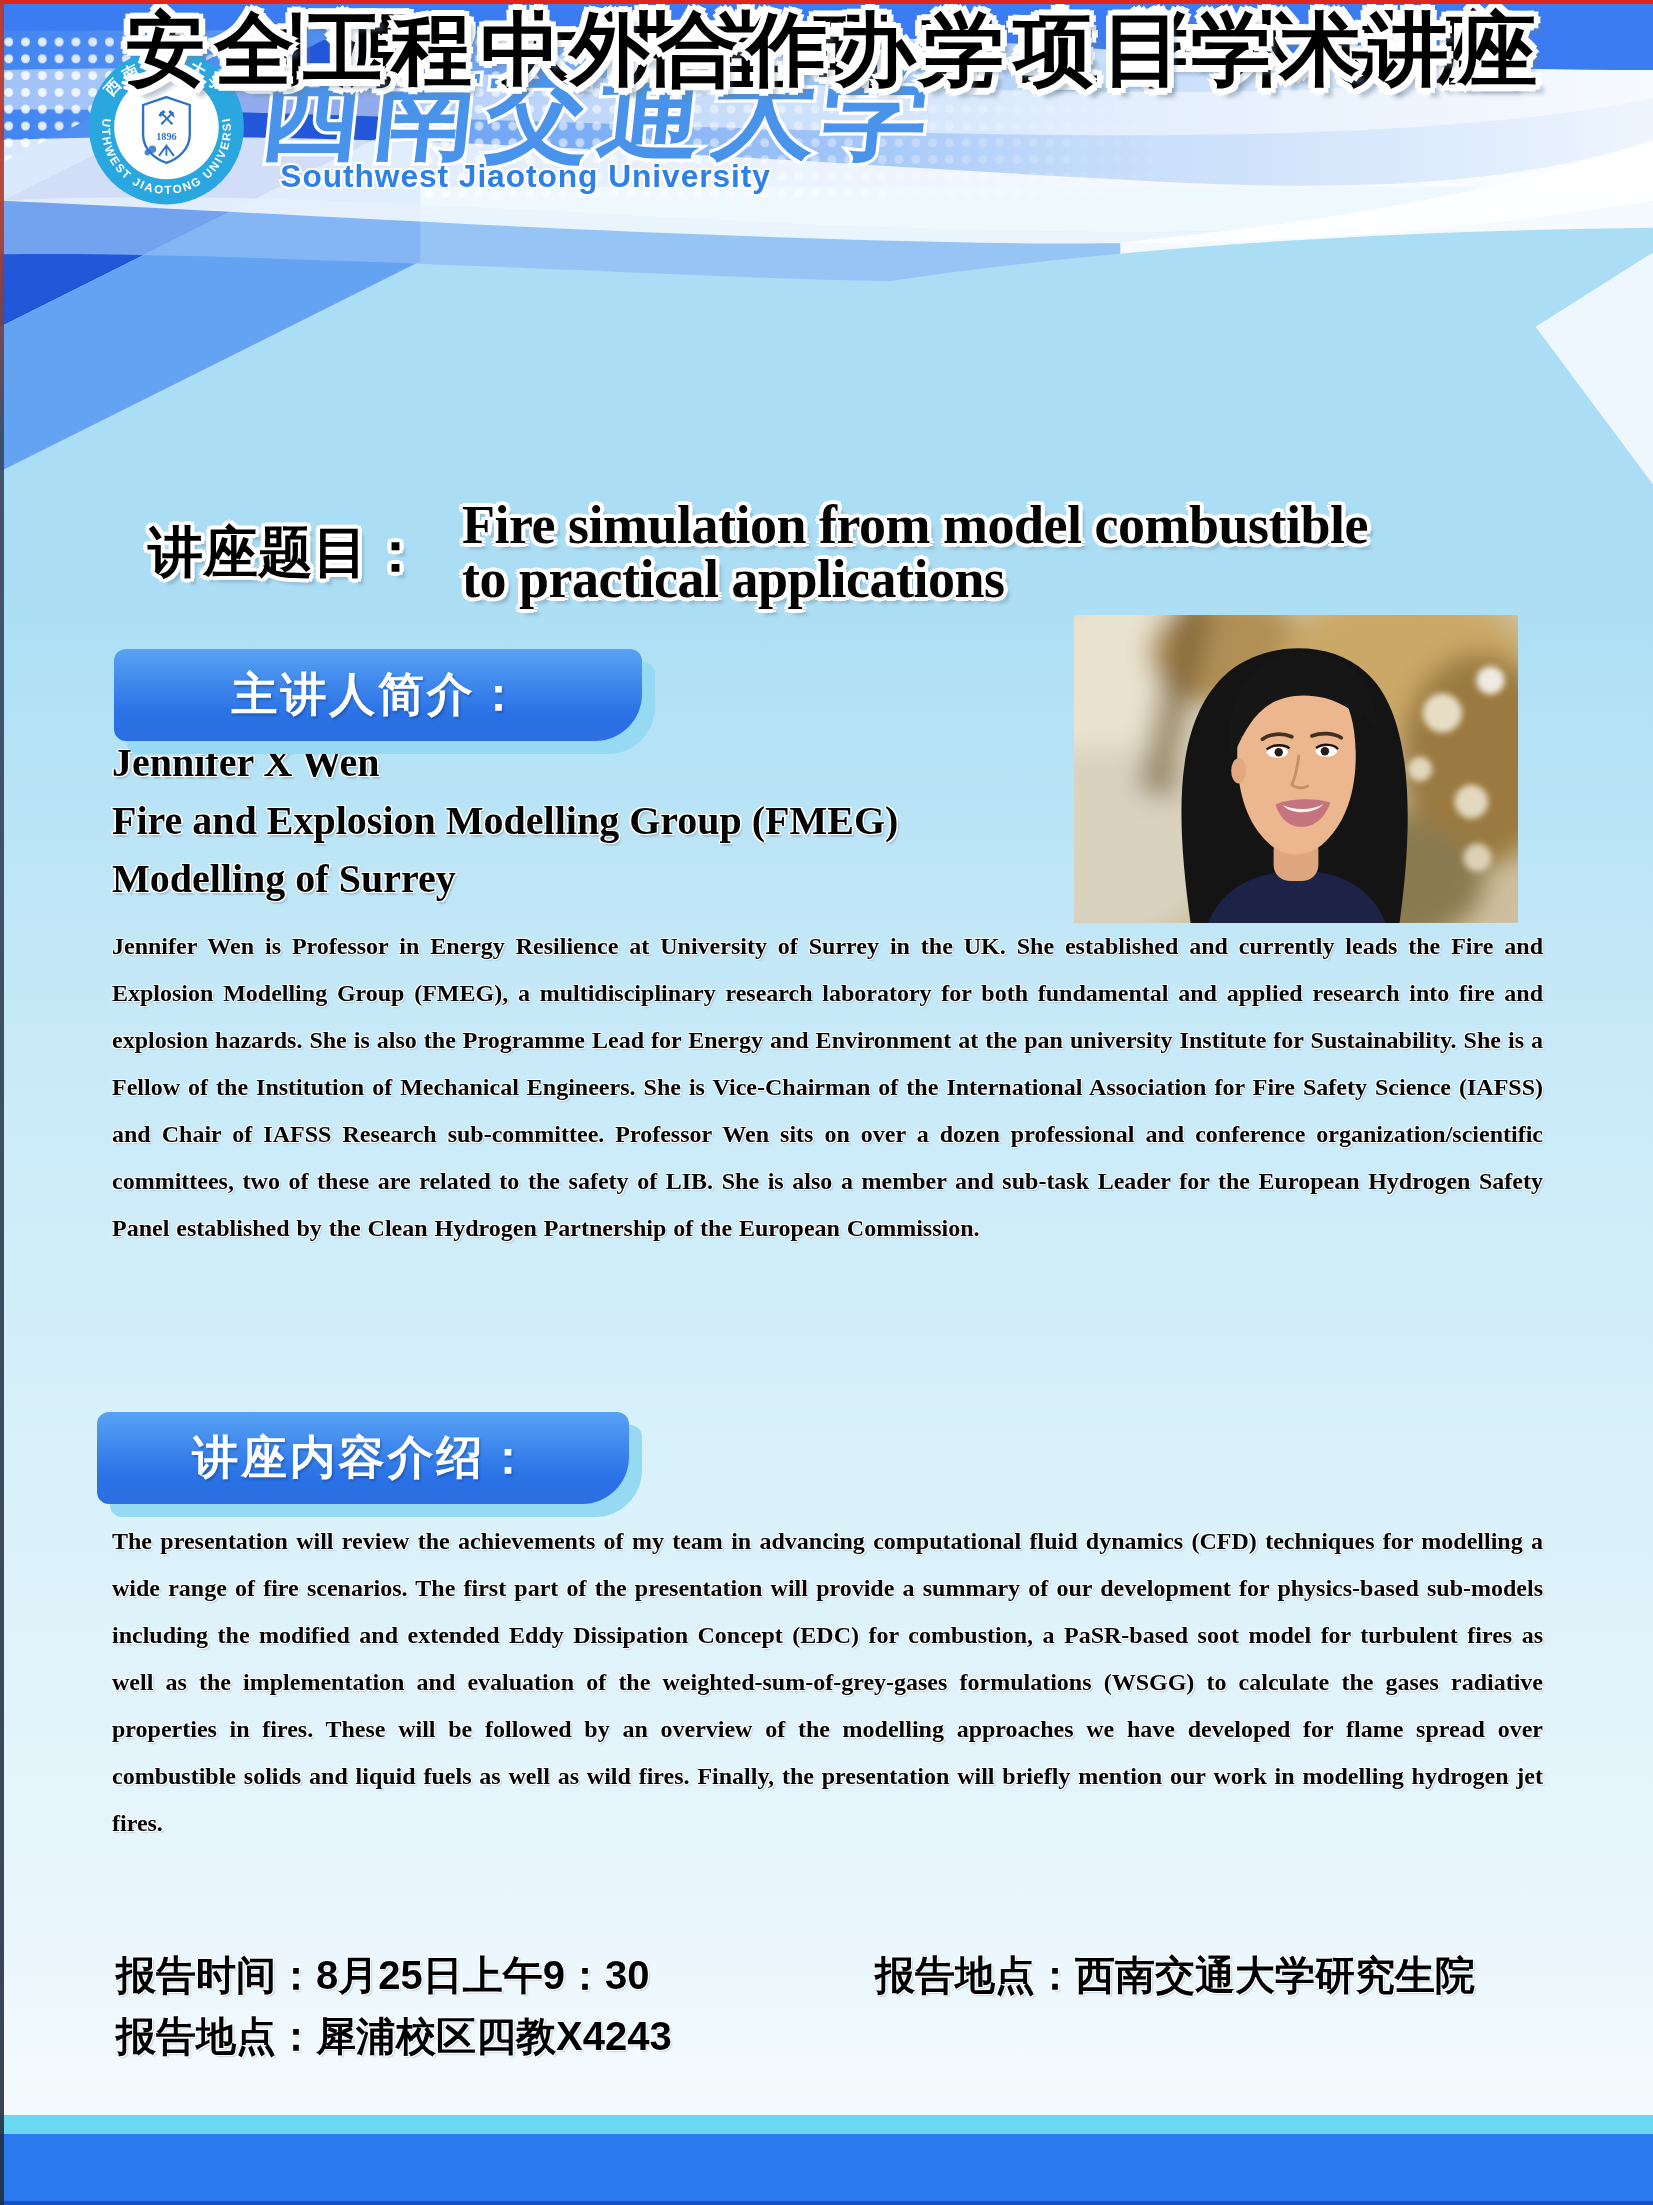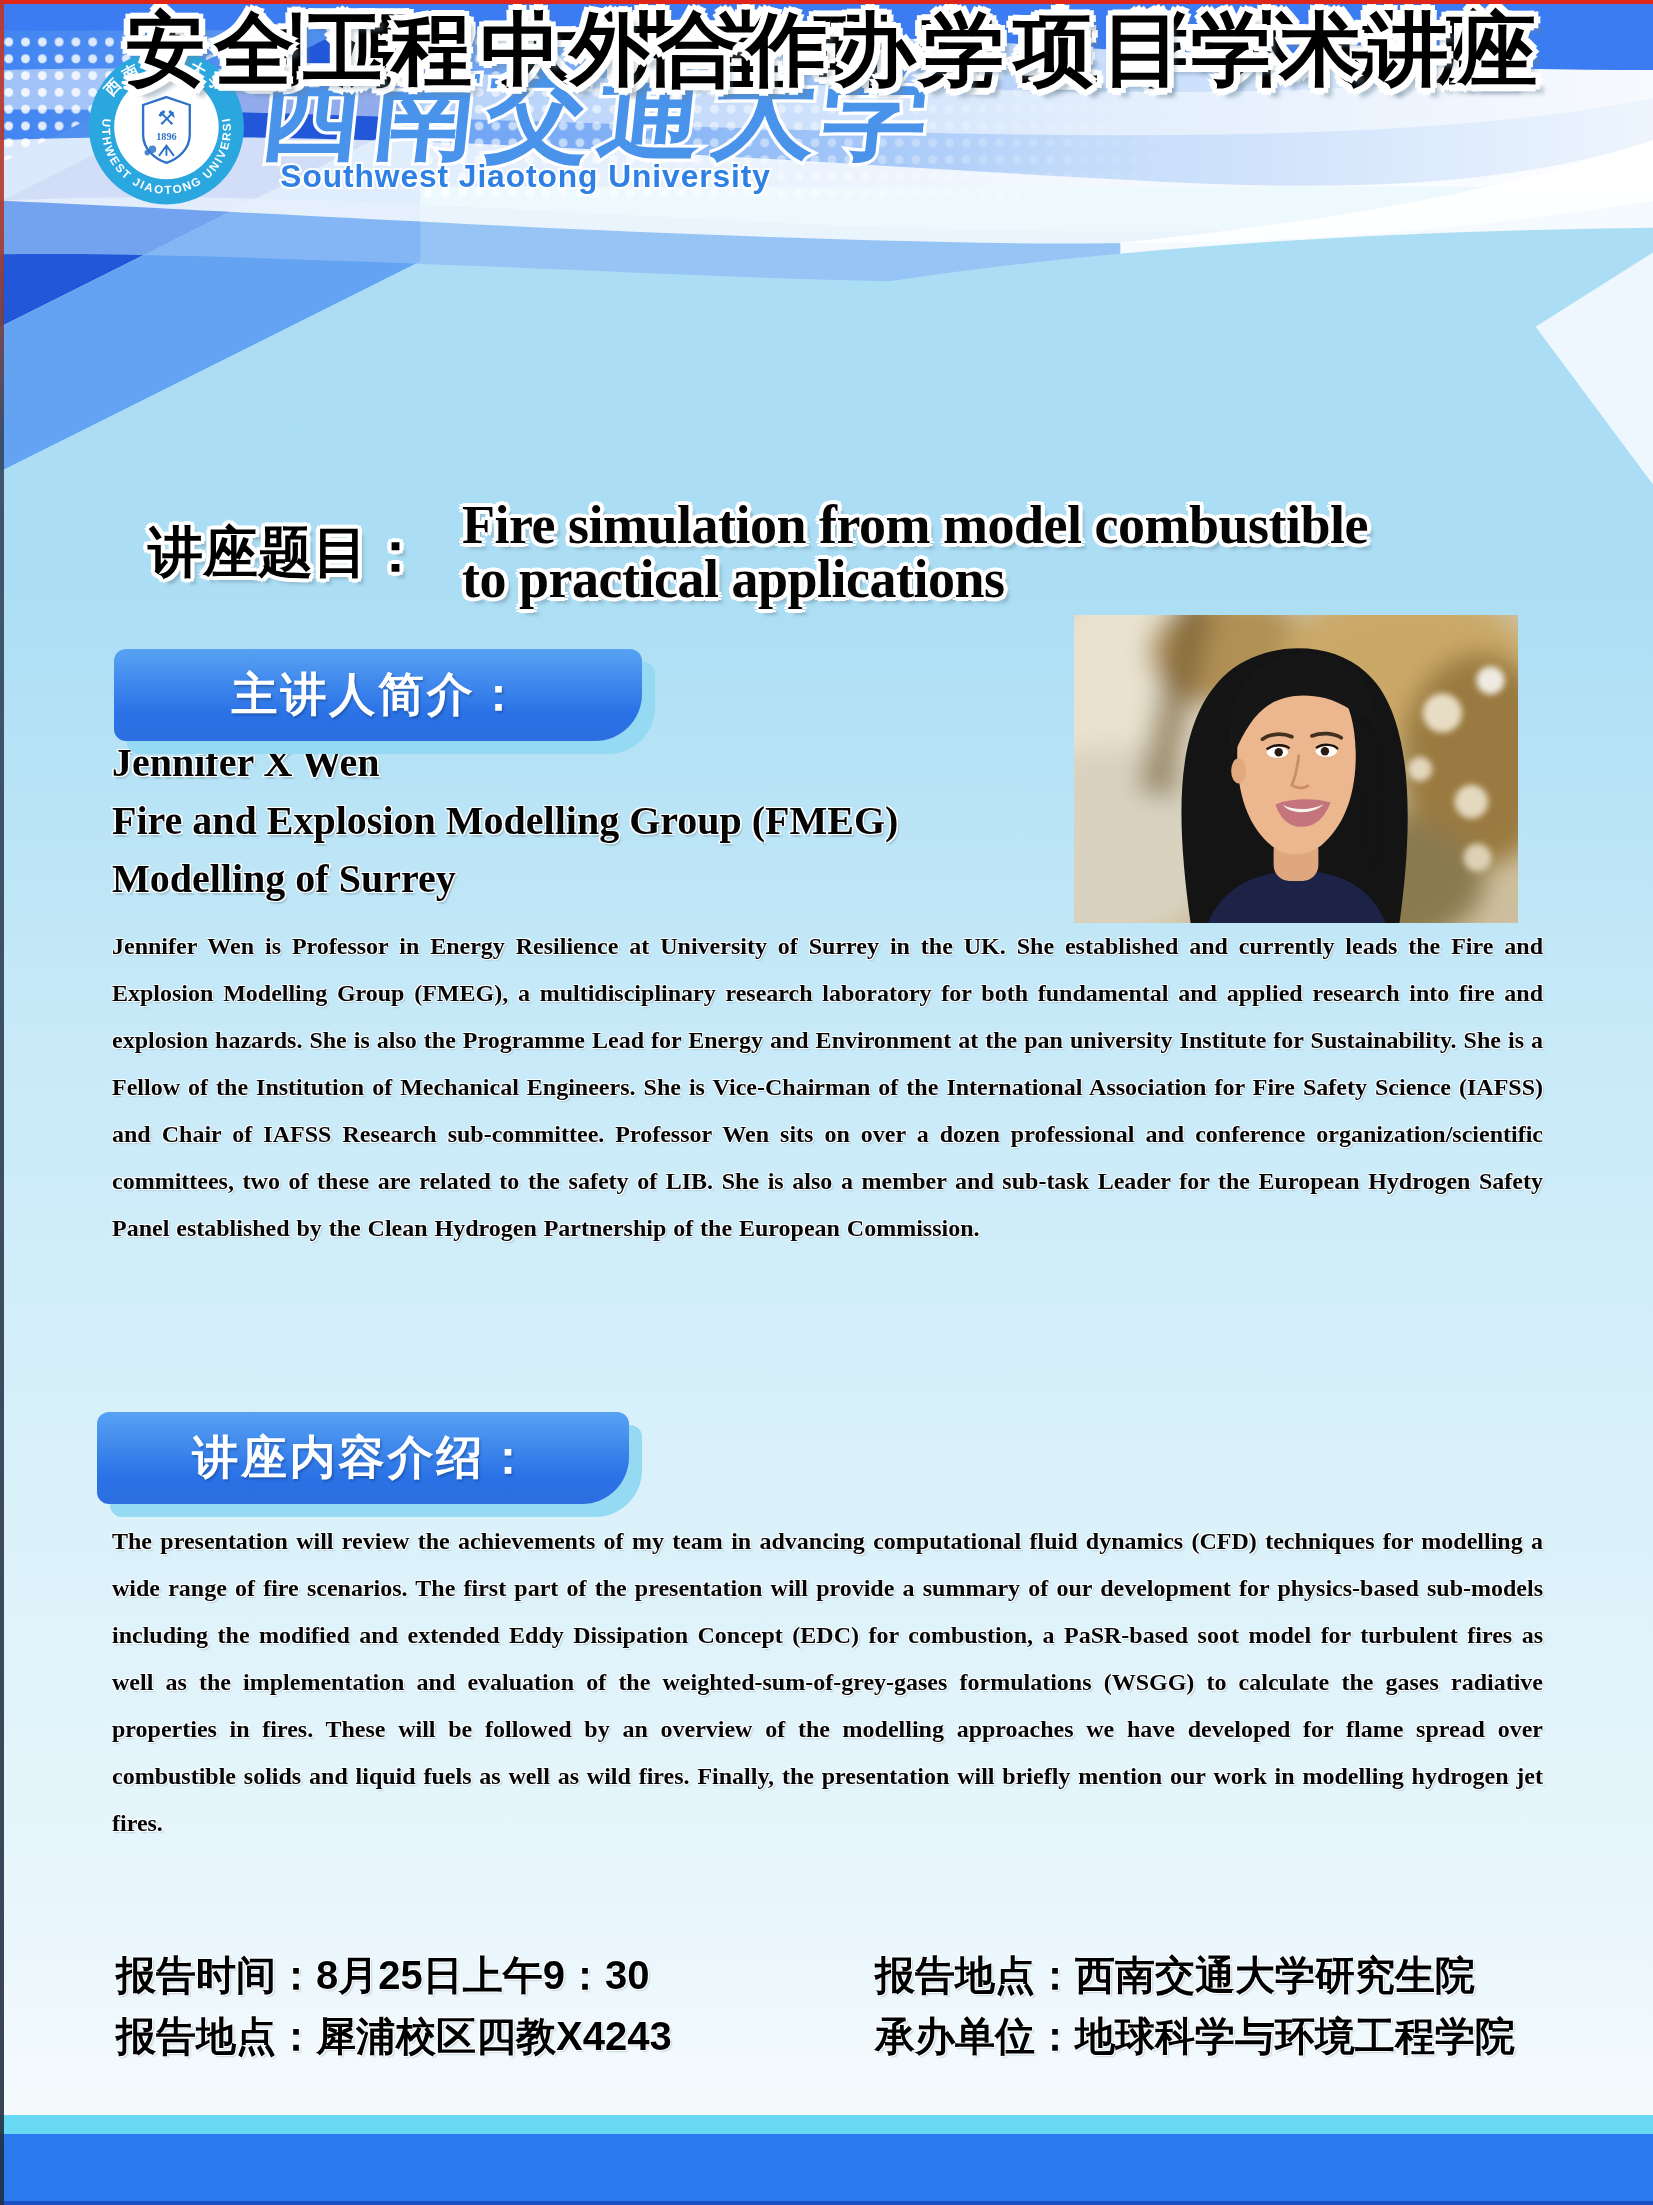--- a/index.html
+++ b/index.html
@@ -207,21 +207,20 @@
   <div class="abs badge badge-2">
     <div class="badge-shadow"></div>
     <div class="badge-body">讲座内容介绍：</div>
   </div>
 
   <div class="abs para para-content t-outline-xs">The presentation will review the achievements of my team in advancing computational fluid dynamics (CFD) techniques for modelling a wide range of fire scenarios. The first part of the presentation will provide a summary of our development for physics-based sub-models including the modified and extended Eddy Dissipation Concept (EDC) for combustion, a PaSR-based soot model for turbulent fires as well as the implementation and evaluation of the weighted-sum-of-grey-gases formulations (WSGG) to calculate the gases radiative properties in fires. These will be followed by an overview of the modelling approaches we have developed for flame spread over combustible solids and liquid fuels as well as wild fires. Finally, the presentation will briefly mention our work in modelling hydrogen jet fires.</div>
 
   <div class="abs detail d-col-l d-row-1 t-outline-xs"><span>报告时间：</span><span>8月25日上午9：30</span></div>
   <div class="abs detail d-col-l d-row-2 t-outline-xs"><span>报告地点：</span><span>犀浦校区四教X4243</span></div>
   <div class="abs detail d-col-r d-row-1 t-outline-xs"><span>报告地点：</span><span>西南交通大学研究生院</span></div>
-  <div class="abs detail d-col-r d-row-2 t-outline-xs"><span>承办单位：</span><span>地球科学与环境工程学院</span></div>
 
   <div class="abs strip-cyan"></div>
   <div class="abs strip-blue"></div>
   <div class="abs strip-navy"></div>
 
   <div class="abs strip-top"></div>
   <div class="abs strip-left"></div>
 </div>
 
 

